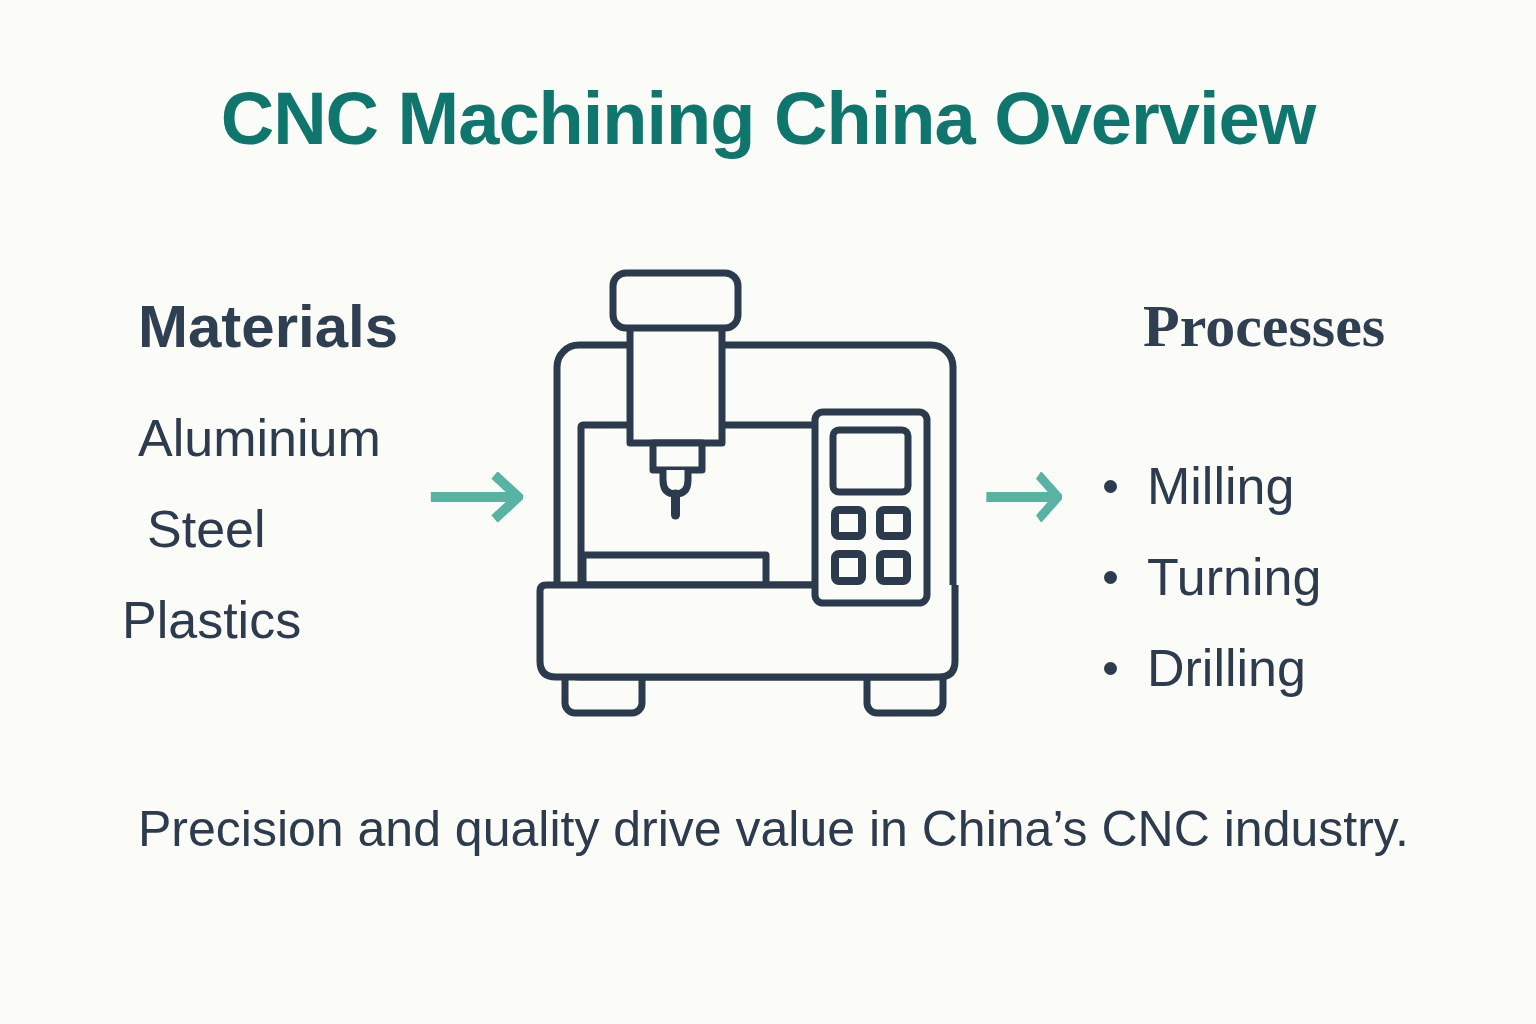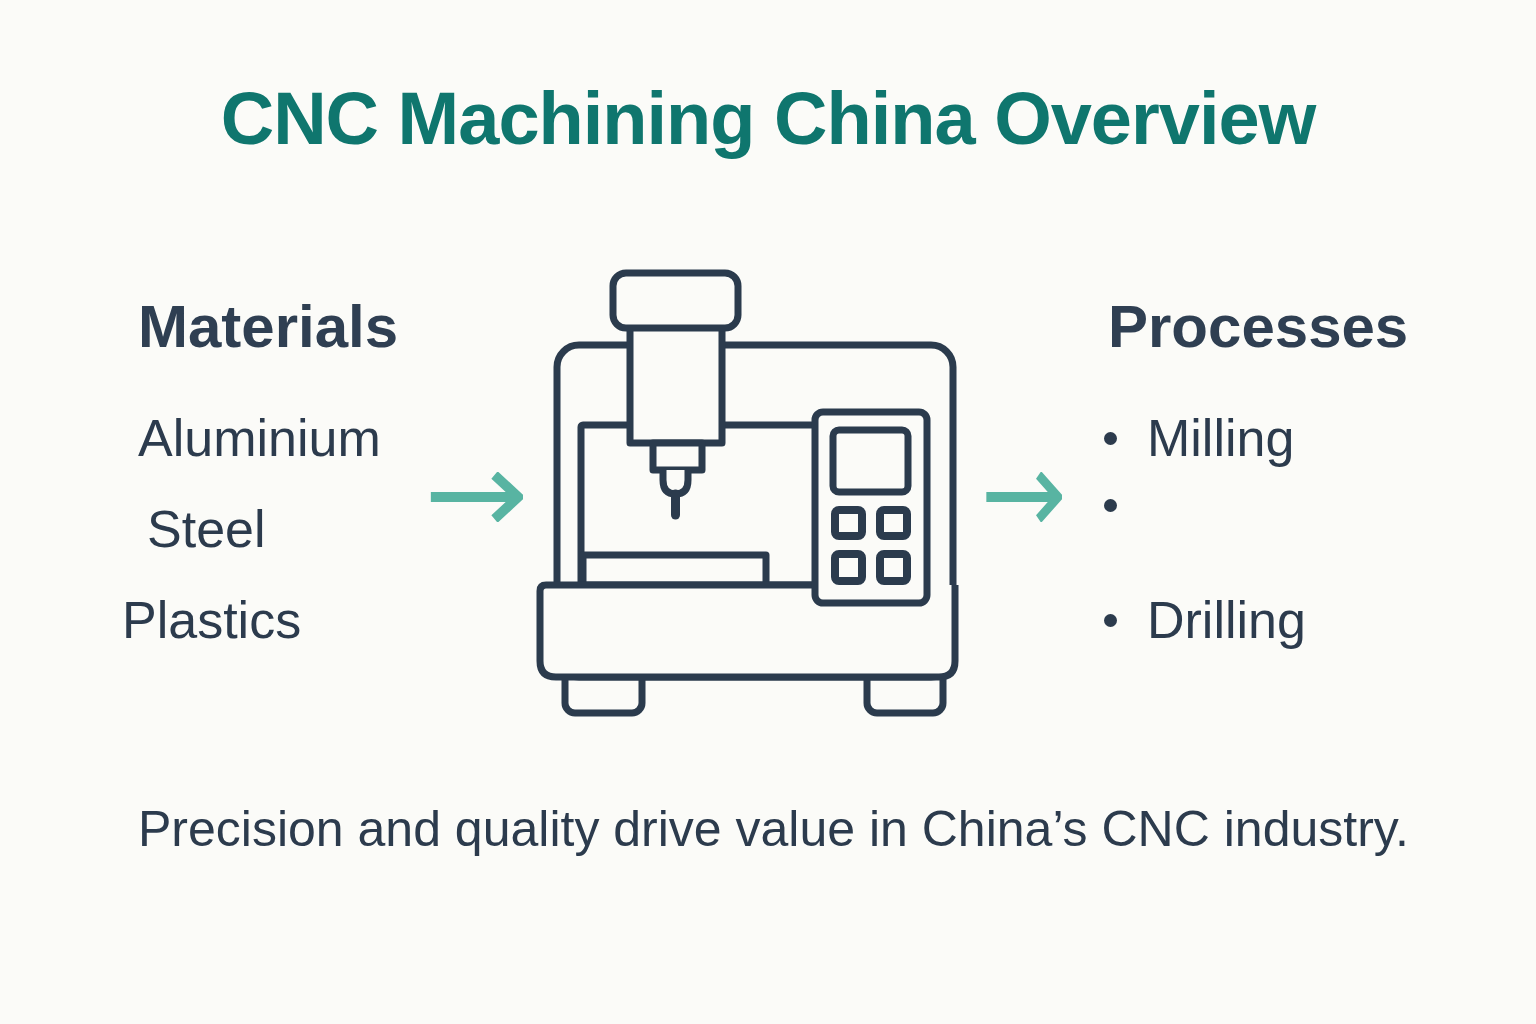--- a/index.html
+++ b/index.html
@@ -33,22 +33,22 @@
     font-weight: 500;
     line-height: 60px;
     color: #2c3b4d;
   }
 
   .materials-heading { left: 138px; top: 292px; }
   .mat-item-0 { left: 138px; top: 408px; }
   .mat-item-1 { left: 147px; top: 499px; }
   .mat-item-2 { left: 122px; top: 590px; }
 
-  .processes-heading { left: 1108px; top: 292px; }
-  .proc-row { display: flex; align-items: center; gap: 30px; }
+  .processes-heading { left: 1143px; top: 292px; font-family: Liberation Serif, serif; }
+  .proc-row { display: flex; align-items: center; gap: 30px; margin-top: 48px; }
   .proc-item-0 { left: 1104px; top: 408px; }
   .proc-item-1 { left: 1104px; top: 499px; }
   .proc-item-2 { left: 1104px; top: 590px; align-items: center; }
   .bullet-dot {
     width: 13px; height: 13px;
     border-radius: 50%;
     background: #2c3b4d;
     flex: 0 0 13px;
   }
 
@@ -115,19 +115,20 @@
   <path d="M70,3 L95,25 L70,47" stroke="#58b4a2" stroke-width="10" fill="none" stroke-linejoin="miter"></path>
 </svg>
 
 <div class="abs col-heading processes-heading">Processes</div>
 <div class="abs proc-row proc-item-0">
   <span class="bullet-dot"></span>
   <span class="col-item">Milling</span>
 </div>
 <div class="abs proc-row proc-item-1">
   <span class="bullet-dot"></span>
+  <span class="col-item">Turning</span>
 </div>
 <div class="abs proc-row proc-item-2">
   <span class="bullet-dot"></span>
   <span class="col-item">Drilling</span>
 </div>
 
 <div class="abs footer-text">Precision and quality drive value in China’s CNC industry.</div>
 
 </body></html>

